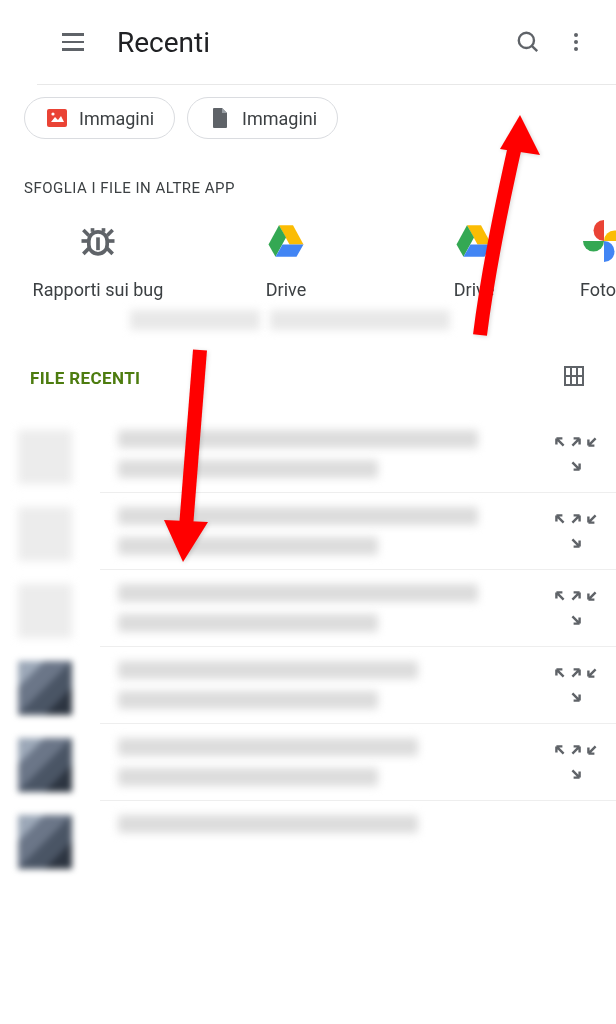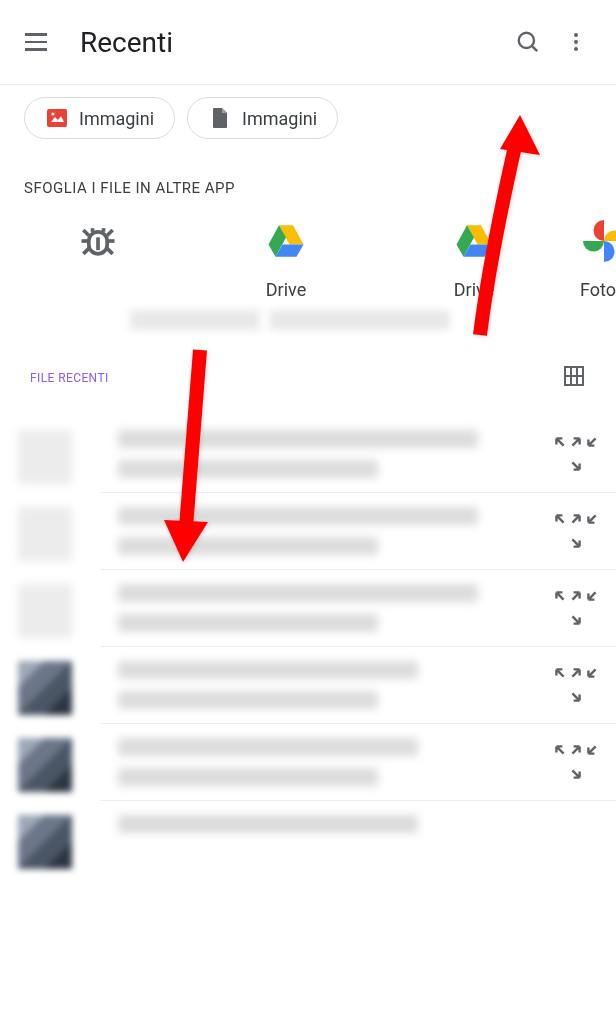--- a/index.html
+++ b/index.html
@@ -1,39 +1,39 @@
 <!DOCTYPE html>
 <html><head>
 <meta charset="utf-8">
 <style>
 * { margin: 0; padding: 0; box-sizing: border-box; }
 body { font-family: Roboto, Arial, sans-serif; width: 616px; height: 1024px; background: #fff; overflow: hidden; position: relative; }
 
-.topbar { display: flex; align-items: center; padding: 18px 16px; border-bottom: 1px solid #e8e8e8; }
+.topbar { display: flex; align-items: center; padding: 18px 16px; border-bottom: 1px solid #e8e8e8; margin-left: 37px; }
 .menu-btn { width: 40px; height: 40px; display: flex; align-items: center; justify-content: center; color: #5f6368; }
 .title { font-size: 28px; font-weight: 400; color: #202124; margin-left: 24px; flex: 1; }
 .search-btn, .more-btn { width: 48px; height: 48px; display: flex; align-items: center; justify-content: center; color: #5f6368; }
 
 .chips-row { display: flex; gap: 12px; padding: 12px 24px; overflow-x: hidden; }
 .chip { display: flex; align-items: center; gap: 10px; padding: 8px 20px; border: 1px solid #dadce0; border-radius: 22px; font-size: 18px; color: #3c4043; white-space: nowrap; }
 .chip-icon { width: 24px; height: 24px; display: flex; align-items: center; justify-content: center; }
 
 .section-label { font-size: 15px; font-weight: 400; color: #3c4043; letter-spacing: 0.5px; padding: 28px 24px 20px; }
 
 .apps-row { display: flex; padding: 0 4px; }
 .app-cell { flex: 0 0 auto; width: 188px; display: flex; flex-direction: column; align-items: center; gap: 14px; }
 .app-cell:last-child { width: 70px; overflow: hidden; align-items: flex-start; padding-left: 12px; }
 .app-icon { width: 48px; height: 48px; display: flex; align-items: center; justify-content: center; }
 .app-label { font-size: 18px; color: #3c4043; text-align: center; }
 
 .blurred-row { display: flex; gap: 10px; padding: 10px 130px; }
 .blurred-cell { height: 20px; width: 130px; background: #e8e8e8; filter: blur(4px); }
 
 .file-header { display: flex; align-items: center; justify-content: space-between; padding: 24px 30px 24px 30px; }
-.file-header-title { font-size: 12px; font-weight: 400; color: #8b5cf6; letter-spacing: 0.4px; }
+.file-header-title { font-size: 17px; font-weight: 700; color: #4d7c0f; letter-spacing: 0.4px; }
 .grid-btn { color: #5f6368; }
 
 .file-list { }
 .file-item { display: flex; align-items: center; padding: 14px 18px 14px 18px; border-bottom: 1px solid #eee; margin-left: 100px; margin-right: 0; position: relative; }
 .file-item:first-child { border-top: none; }
 .file-thumb { position: absolute; left: -82px; top: 14px; width: 54px; height: 54px; background: linear-gradient(135deg, #9ca8b8 25%, #6b7688 25%, #6b7688 50%, #4a5565 50%, #4a5565 75%, #2d3541 75%); filter: blur(3px); }
 .file-thumb.light { background: #ececec; filter: blur(4px); }
 .file-text { flex: 1; display: flex; flex-direction: column; gap: 8px; }
 .file-line { height: 18px; background: #dcdcdc; filter: blur(4px); border-radius: 2px; }
 .file-line.w1 { width: 360px; }
@@ -109,20 +109,21 @@
           <line x1="17" y1="12" x2="21" y2="12"></line>
           <line x1="7" y1="16" x2="4" y2="19"></line>
           <line x1="17" y1="16" x2="20" y2="19"></line>
           <line x1="7" y1="9" x2="4" y2="6"></line>
           <line x1="17" y1="9" x2="20" y2="6"></line>
           <line x1="9" y1="5" x2="9" y2="7"></line>
           <line x1="15" y1="5" x2="15" y2="7"></line>
           <line x1="12" y1="10" x2="12" y2="17"></line>
         </svg>
     </div>
+    <div class="app-label">Rapporti sui bug</div>
   </div>
   <div class="app-cell">
     <div class="app-icon">
       <svg width="42" height="42" viewBox="0 0 24 24">
           <path d="M8 3 L16 3 L22 14 L14 14 Z" fill="#FBBC04"></path>
           <path d="M8 3 L2 14 L6 21 L12 10 Z" fill="#34A853"></path>
           <path d="M22 14 L18 21 L6 21 L10 14 Z" fill="#4285F4"></path>
         </svg>
     </div>
     <div class="app-label">Drive</div>

